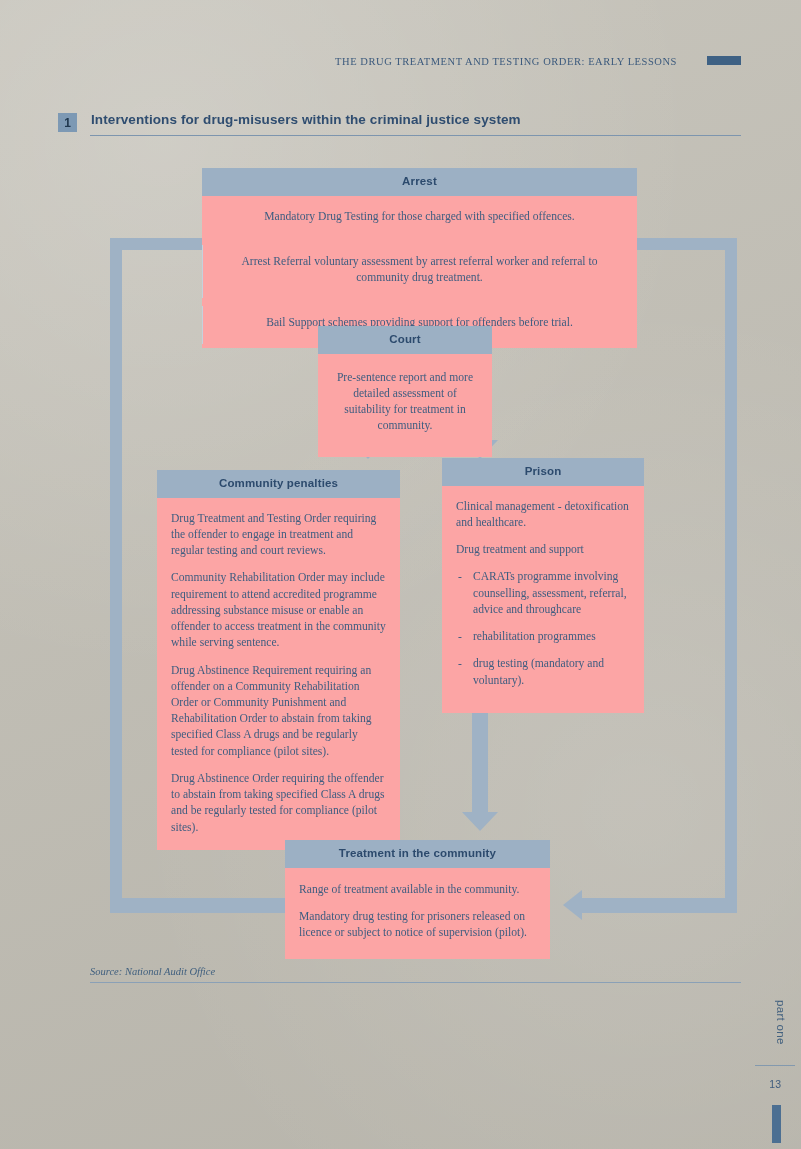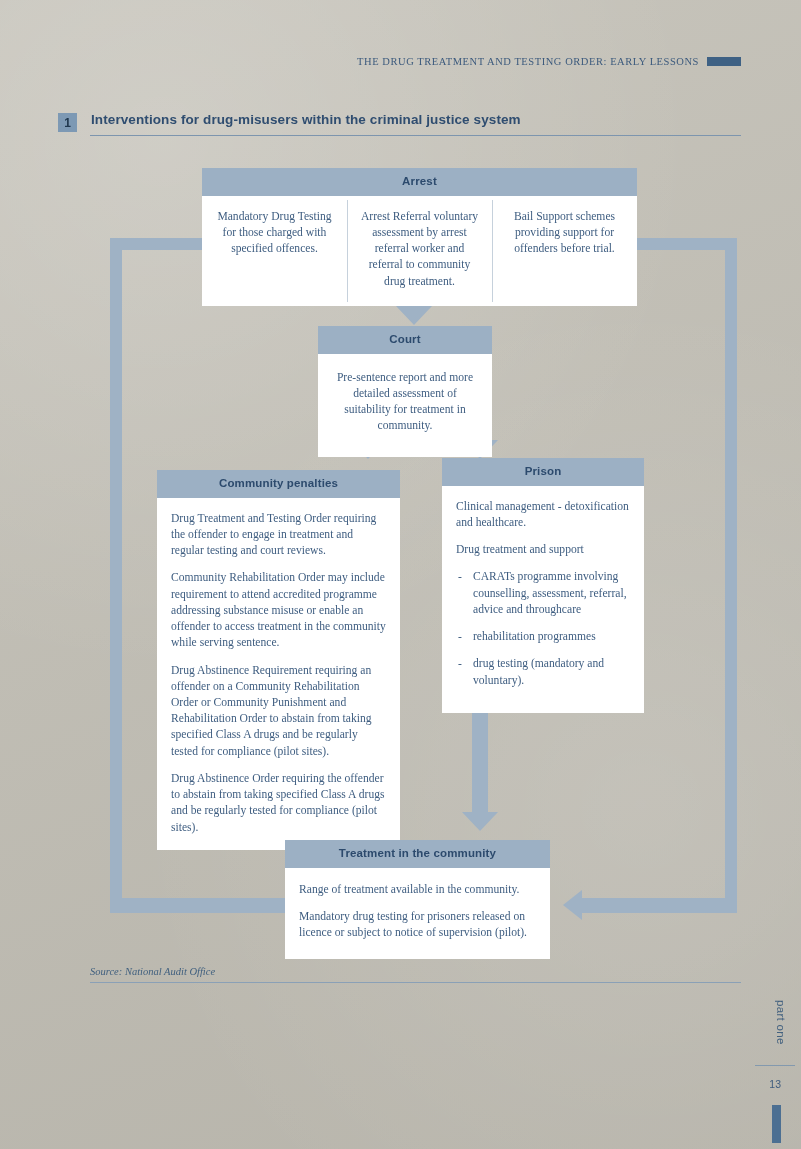--- a/index.html
+++ b/index.html
@@ -17,21 +17,21 @@
     background:
       radial-gradient(circle at 20% 12%, rgba(255,255,255,.18), rgba(255,255,255,0) 45%),
       radial-gradient(circle at 80% 70%, rgba(255,255,255,.12), rgba(255,255,255,0) 50%),
       linear-gradient(160deg, rgba(255,255,255,.10), rgba(0,0,0,.05));
     pointer-events:none;
   }
 
   
   .running-head{
     position:absolute; top:56px; right:60px;
-    display:flex; align-items:center; gap:8px;
+    display:flex; align-items:flex-start; gap:30px;
   }
   .running-head .rh-text{
     font-family:"Liberation Serif", serif;
     font-size:10.5px; letter-spacing:.55px;
     color:#3c5a7d; white-space:nowrap;
   }
   .rh-bar{width:34px;height:9px;background:#3e6184;}
 
   
   .fig-head{
@@ -51,39 +51,39 @@
     letter-spacing:.1px; line-height:1.2;
   }
   .title-rule{
     position:absolute; left:90px; right:60px; top:135px;
     height:1px; background:#7d95ae;
   }
 
   
   .diagram{position:absolute;left:0;top:0;width:801px;height:980px;}
 
-  .box{position:absolute;background:#ffffff;}
+  .box{position:absolute;background:#fca5a5;}
   .box .bx-head{
     background:#9cb0c4;
     font-family:"Liberation Sans", sans-serif;
     font-weight:bold;font-size:11.5px;color:#2c4a6d;
     text-align:center; line-height:1.2;
     padding:7px 4px 7px; letter-spacing:.15px;
   }
   .box .bx-body{
     padding:12px 14px 14px;
     font-family:"Liberation Serif", serif;
     font-size:11.6px; line-height:1.40; color:#3e5d80;
   }
   .bx-body p{margin:0 0 11px;}
   .bx-body p:last-child{margin-bottom:0;}
   .centered .bx-body{text-align:center;}
 
   
-  .cols{display:flex;}
+  .cols{display:flex;flex-direction:column;}
   .cols .col{
     flex:1; padding:13px 12px 16px;
     text-align:center;
     font-family:"Liberation Serif", serif;
     font-size:11.6px;line-height:1.40;color:#3e5d80;
     position:relative;
   }
   .cols .col + .col::before{
     content:"";position:absolute;left:0;top:4px;bottom:4px;
     width:1px;background:#c6d1dc;

